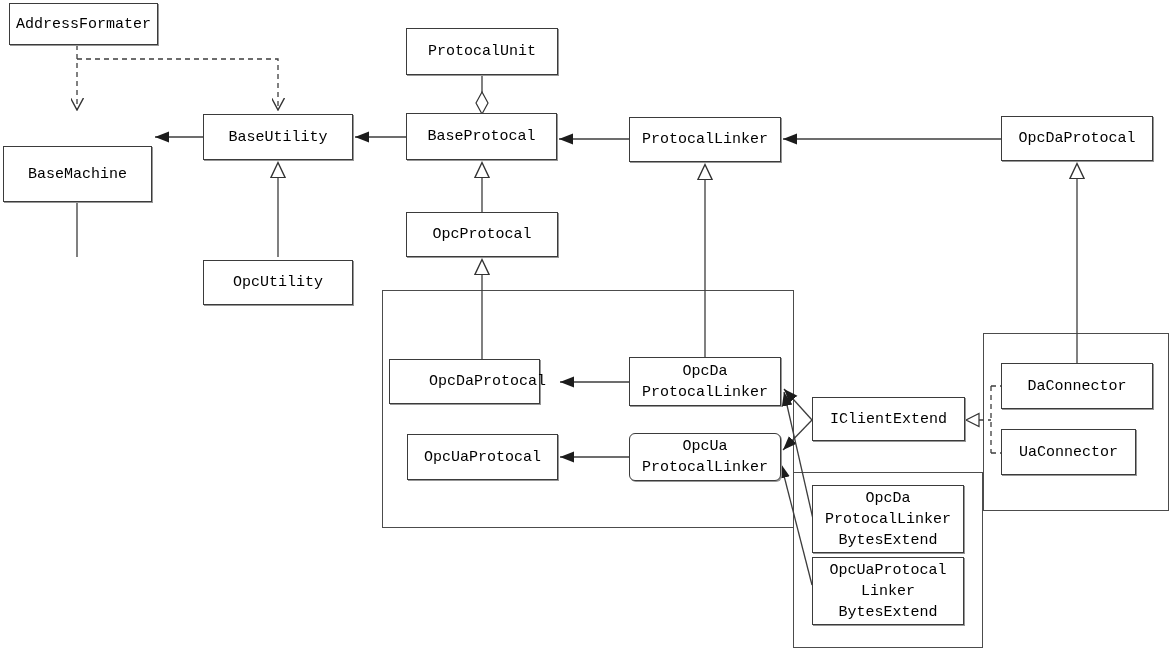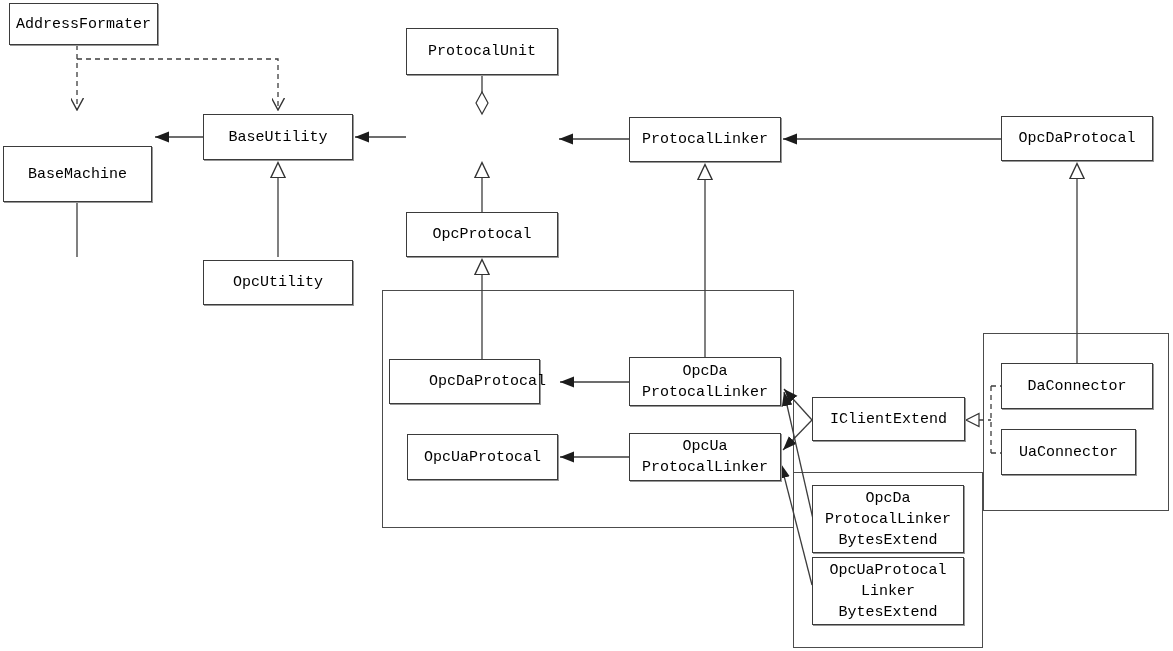--- a/index.html
+++ b/index.html
@@ -91,28 +91,29 @@
       <path d="M813,519 L784,392" marker-end="url(#mf)"></path>
       <path d="M812,585 L781,464" marker-end="url(#mf)"></path>
     </g>
   </svg>
 
   <div class="node" style="left:9px;top:3px;width:149px;height:42px;">AddressFormater</div>
   <div class="node" style="left:3px;top:114px;width:149px;height:56px;margin-top:32px;">BaseMachine</div>
   <div class="node" style="left:203px;top:114px;width:150px;height:46px;">BaseUtility</div>
   <div class="node" style="left:203px;top:212px;width:150px;height:45px;margin-top:48px;">OpcUtility</div>
   <div class="node" style="left:406px;top:14px;width:152px;height:47px;margin-top:14px;">ProtocalUnit</div>
+  <div class="node" style="left:406px;top:113px;width:151px;height:47px;">BaseProtocal</div>
   <div class="node" style="left:406px;top:212px;width:152px;height:45px;">OpcProtocal</div>
   <div class="node" style="left:629px;top:117px;width:152px;height:45px;">ProtocalLinker</div>
   <div class="node" style="left:1001px;top:116px;width:152px;height:45px;">OpcDaProtocal</div>
   <div class="node" style="left:389px;top:359px;width:151px;height:45px;padding-left:46px;">OpcDaProtocal</div>
   <div class="node" style="left:629px;top:357px;width:152px;height:49px;">OpcDa
 ProtocalLinker</div>
   <div class="node" style="left:407px;top:434px;width:151px;height:46px;">OpcUaProtocal</div>
-  <div class="node" style="left:629px;top:433px;width:152px;height:48px;">OpcUa
+  <div class="node" style="left:629px;top:433px;width:152px;height:48px;border-radius:6px;">OpcUa
 ProtocalLinker</div>
   <div class="node" style="left:812px;top:397px;width:153px;height:44px;">IClientExtend</div>
   <div class="node" style="left:1001px;top:363px;width:152px;height:46px;">DaConnector</div>
   <div class="node" style="left:1001px;top:429px;width:135px;height:46px;">UaConnector</div>
   <div class="node" style="left:812px;top:485px;width:152px;height:68px;">OpcDa
 ProtocalLinker
 BytesExtend</div>
   <div class="node" style="left:812px;top:557px;width:152px;height:68px;">OpcUaProtocal
 Linker
 BytesExtend</div>

